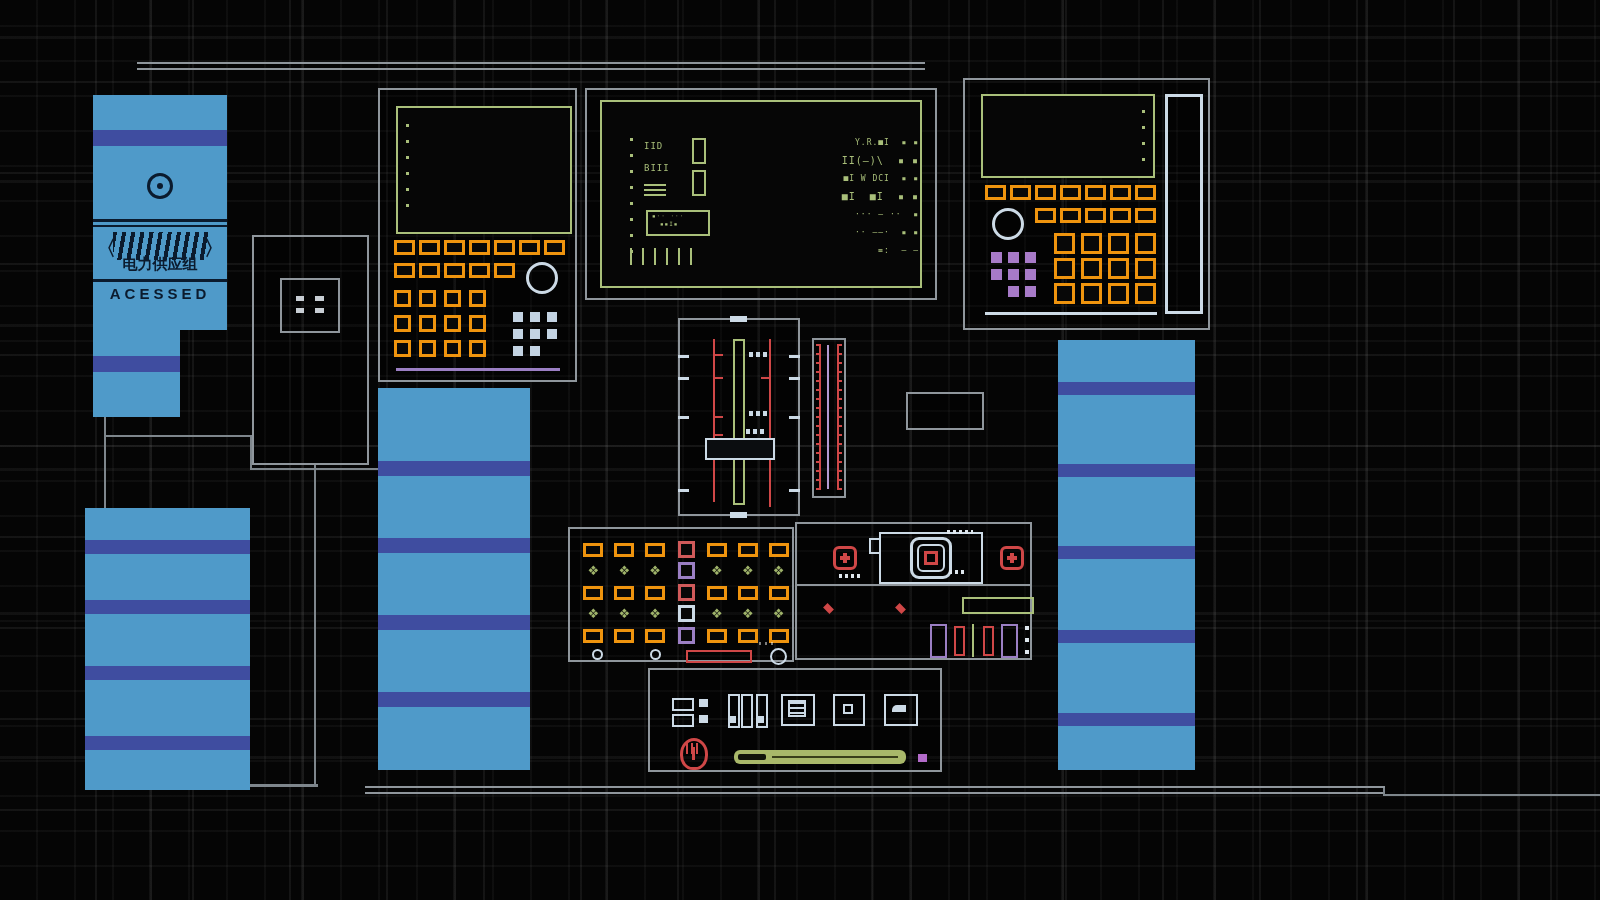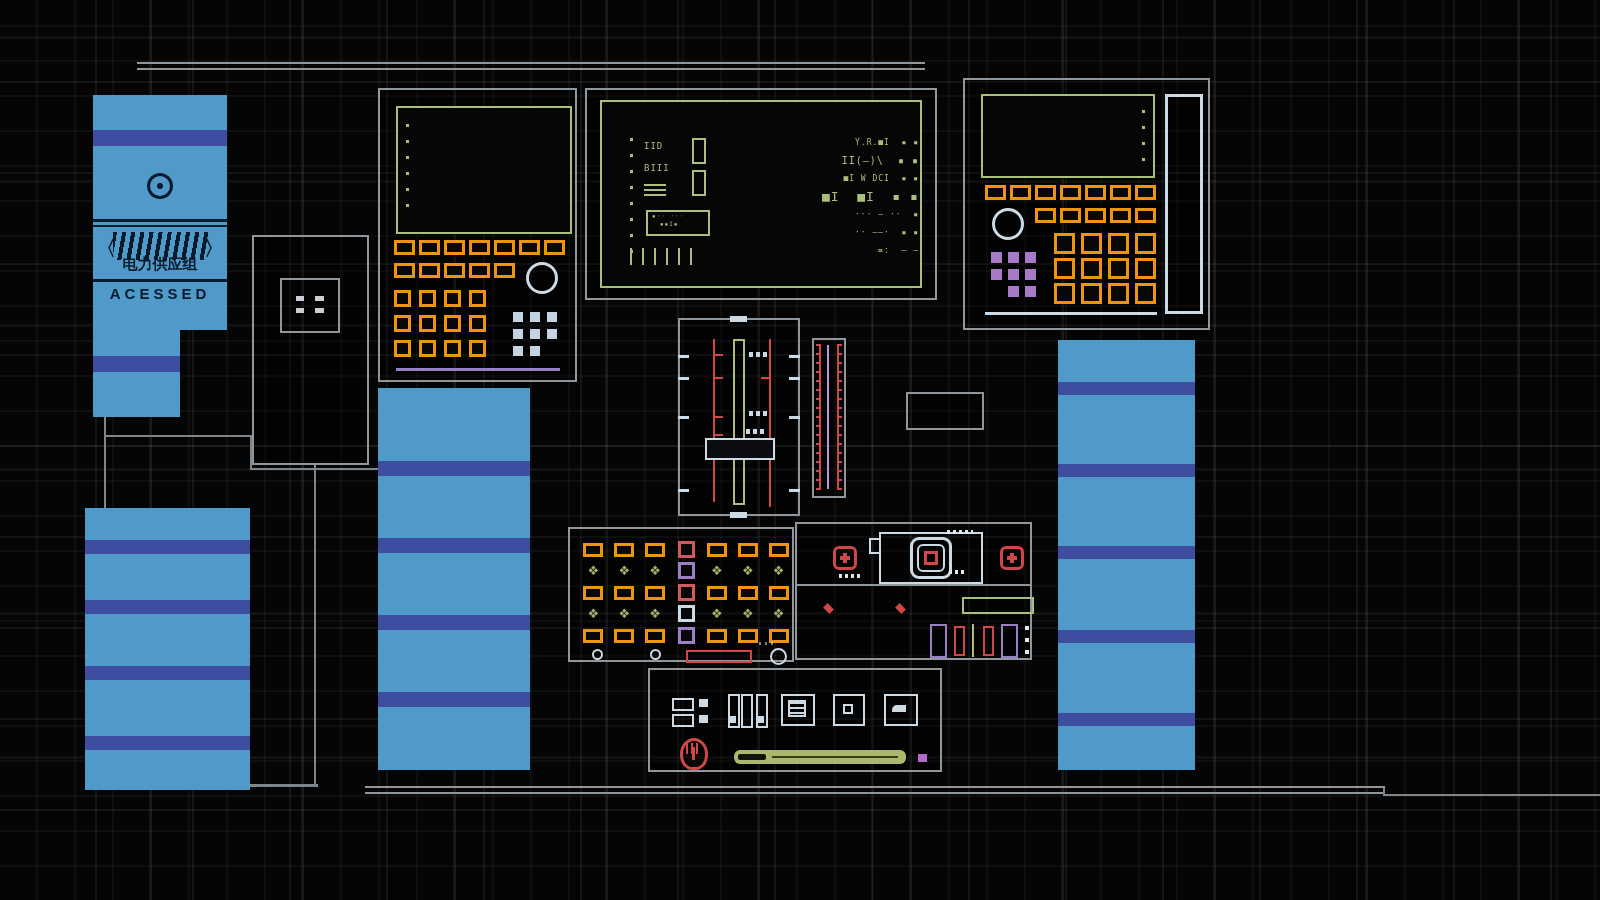--- a/index.html
+++ b/index.html
@@ -193,21 +193,21 @@
       <div class="abs" style="left:90px;top:68px;width:10px;height:22px;border:2px solid var(--green);"></div>
       <div class="abs" style="left:44px;top:108px;width:60px;height:22px;border:2px solid var(--green);">
         <div class="gtxt" style="font-size:6px;line-height:8px;padding-left:4px;">▪·· ···</div>
         <div class="gtxt" style="font-size:6px;line-height:8px;padding-left:12px;">▪▪I▪</div>
       </div>
       <div class="abs" style="left:28px;top:146px;width:72px;height:17px;background:repeating-linear-gradient(90deg,var(--green) 0 2px,transparent 2px 12px);"></div>
       <div class="abs" style="left:205px;top:32px;width:112px;text-align:right;">
         <div class="gtxt" style="font-size:8px;line-height:18px;">Y.R.■I  ▪ ▪</div>
         <div class="gtxt" style="font-size:10px;line-height:18px;">II(–)\  ▪ ▪</div>
         <div class="gtxt" style="font-size:8px;line-height:18px;">■I W DCI  ▪ ▪</div>
-        <div class="gtxt" style="font-size:13px;line-height:18px;">■I  ■I  ▪ ▪</div>
+        <div class="gtxt" style="font-size:10px;line-height:18px;">■I  ■I  ▪ ▪</div>
         <div class="gtxt" style="font-size:8px;line-height:18px;">··· – ··  ▪</div>
         <div class="gtxt" style="font-size:8px;line-height:18px;">·· ––·  ▪ ▪</div>
         <div class="gtxt" style="font-size:8px;line-height:18px;">≡:  – –</div>
       </div>
     </div>
   </div>
 
   <div class="abs gbd" style="left:963px;top:78px;width:243px;height:248px;">
     <div class="screen" style="left:16px;top:14px;width:170px;height:80px;">
       <div class="dotcol" style="right:8px;top:14px;height:52px;"></div>

